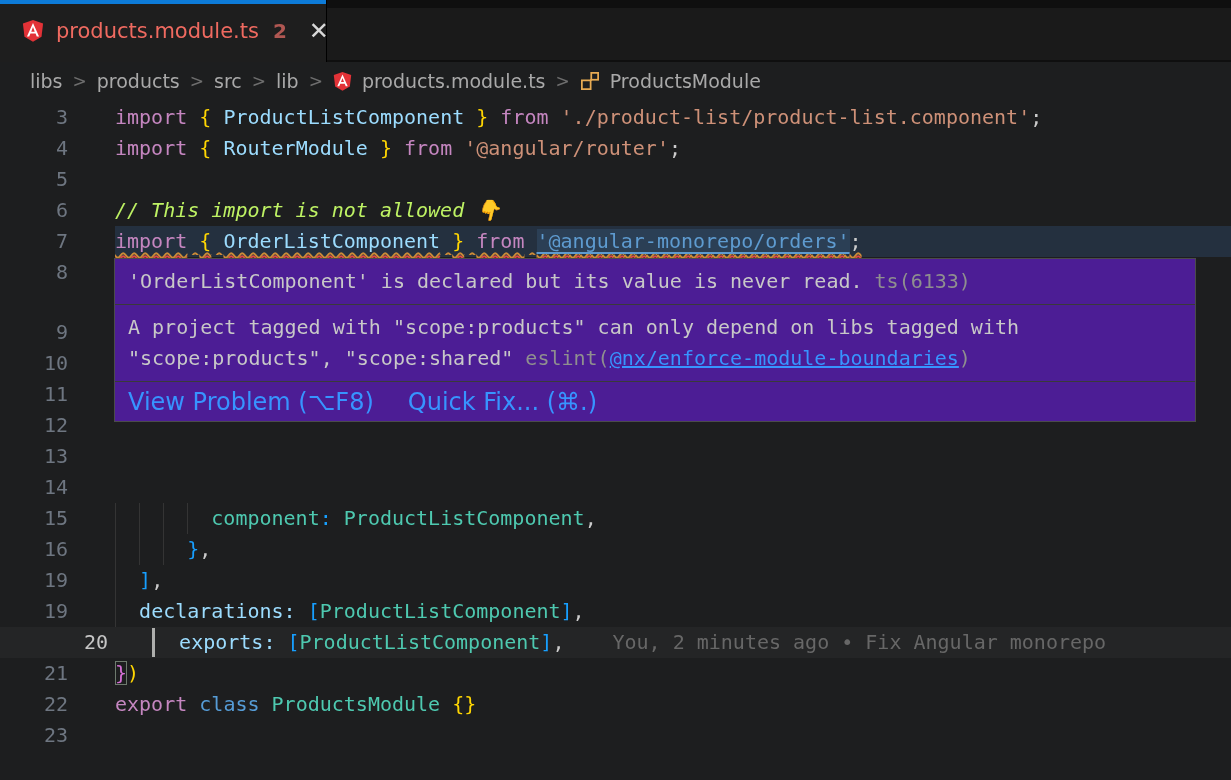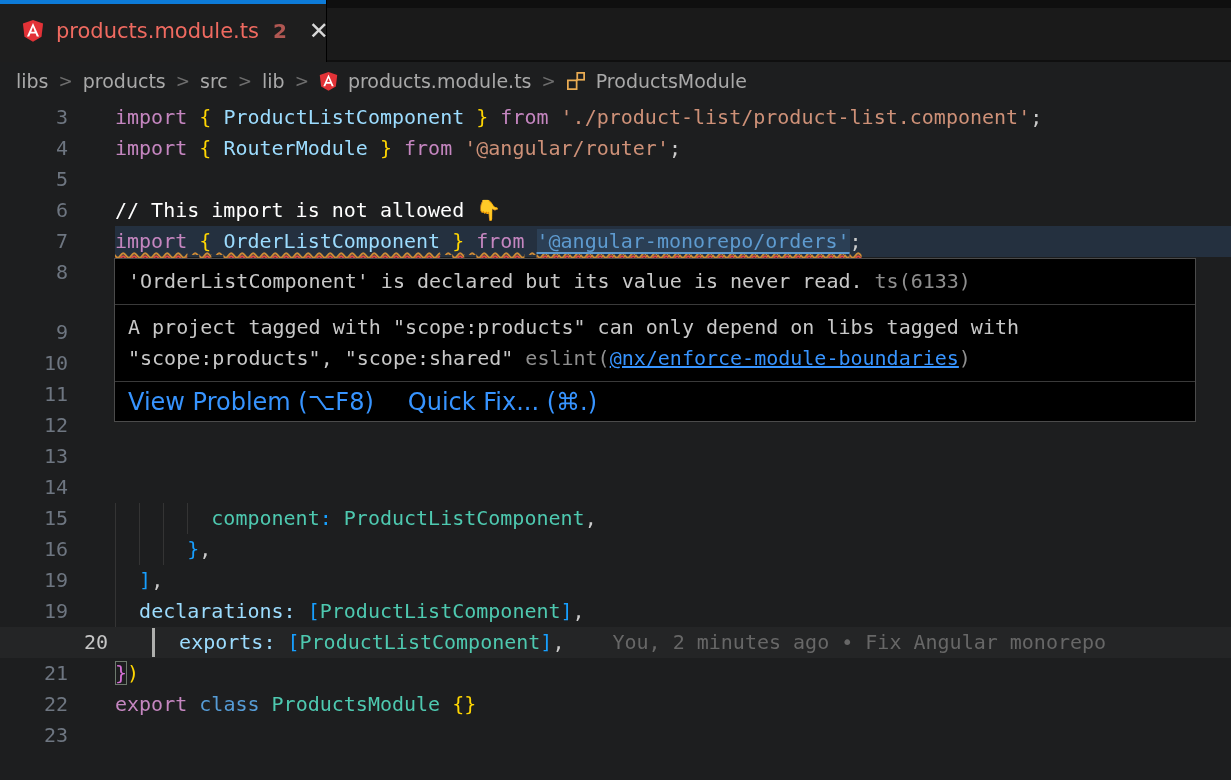--- a/index.html
+++ b/index.html
@@ -15,21 +15,21 @@
     width:327px; height:62px; padding:0 22px; background:#1e1e1e;
     border-right:1px solid #000; cursor:pointer;
   }
   .tab-topline { position:absolute; left:0; top:0; width:100%; height:4px; background:#0d7bd8; }
   .tab-label { color:#ef6a60; font-size:21px; }
   .tab-badge { color:#b05752; font-size:20px; font-weight:bold; margin-left:2px; }
   .tab-close { color:#d8d8d8; font-size:24px; margin-left:10px; line-height:1; cursor:pointer; }
   .tabbar-rest { flex:1; margin-top:8px; height:52px; background:#1a1a1a; }
   
   .breadcrumbs {
-    display:flex; align-items:center; gap:10px; height:38px; padding-left:16px;
+    display:flex; align-items:center; gap:10px; height:38px; padding-left:30px;
     background:#1d1e1f; color:#a9a9a9; font-size:19px;
   }
   .crumb { cursor:pointer; }
   .crumb-sep { color:#6e6e6e; font-size:17px; }
   .crumb-icon { display:inline-flex; align-items:center; }
   
   .editor { position:relative; padding-top:2px; }
   .row { position:relative; display:flex; height:31px; line-height:31px;
          font-family:"DejaVu Sans Mono", monospace; font-size:20px; white-space:pre; }
   .row-spacer { height:29px; }
@@ -46,27 +46,27 @@
   .tk-kwb  { color:#569cd6; }
   .tk-ident{ color:#9cdcfe; }
   .tk-type { color:#4ec9b0; }
   .tk-str  { color:#ce9178; }
   .tk-strl { color:#5e9bd0; text-decoration:underline; text-decoration-color:#5e9bd0;
              background:rgba(86,156,214,0.15); }
   .tk-by   { color:#ffd602; }
   .tk-bb   { color:#179fff; }
   .tk-bm   { color:#d670d6; }
   .tk-pun  { color:#cccccc; }
-  .tk-com  { color:#ffffff; }
+  .tk-com  { color:#bef264;font-style:italic; }
   .tk-match{ outline:1px solid #6e7a6e; outline-offset:-1px; }
   .blame   { color:#676767; margin-left:48px; }
   
   .hover-popup {
     position:absolute; left:114px; top:158px; width:1082px;
-    background:#000000; border:1px solid #4b4b4b; z-index:5;
+    background:#4c1d95; border:1px solid #4b4b4b; z-index:5;
     font-family:"DejaVu Sans Mono", monospace; font-size:20px; color:#c8c8c8;
   }
   .hp-section { padding:7px 13px; border-bottom:1px solid #3a3a3a; line-height:31px; }
   .hp-section:last-child { border-bottom:none; }
   .hp-dim { color:#8f8f8f; }
   .hp-link { color:#3794ff; text-decoration:underline; cursor:pointer; }
   .hp-kw { color:#569cd6; }
   .hp-str { color:#ce9178; }
   .hp-actions { display:flex; gap:34px; padding:4px 13px; height:39px; align-items:center;
                 font-family:"DejaVu Sans", sans-serif; font-size:24px; }

